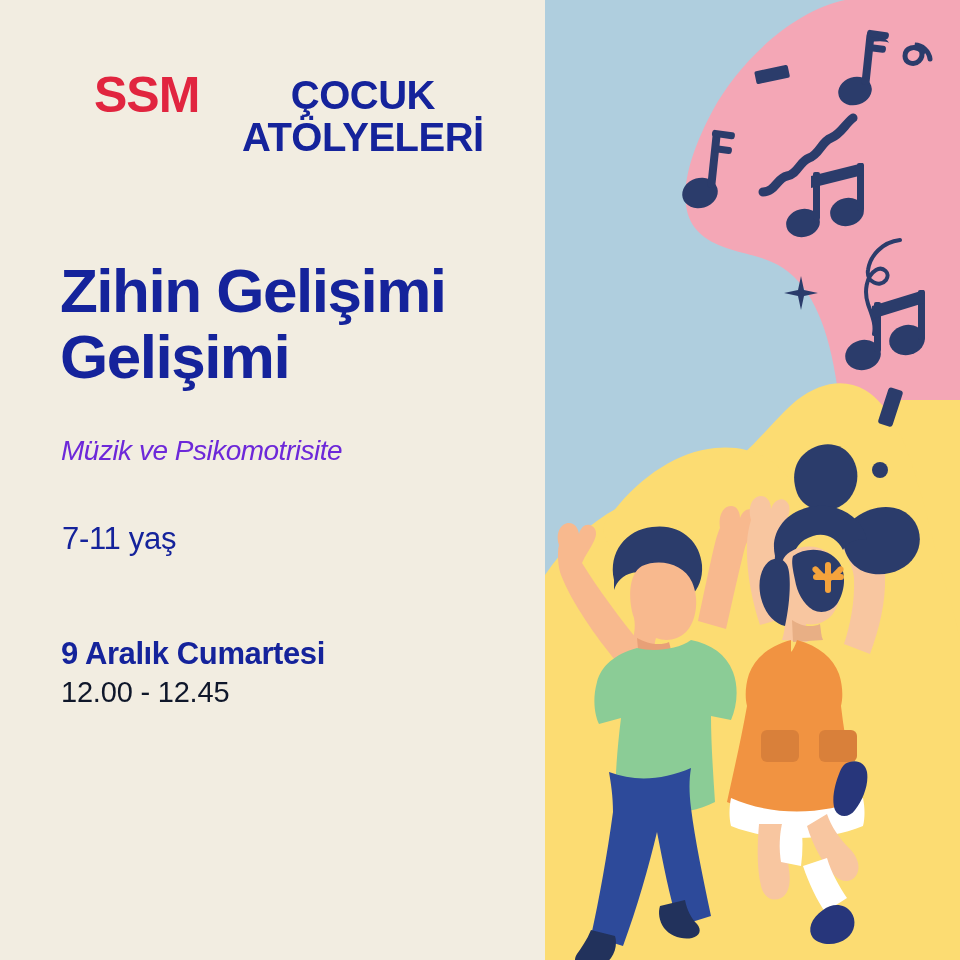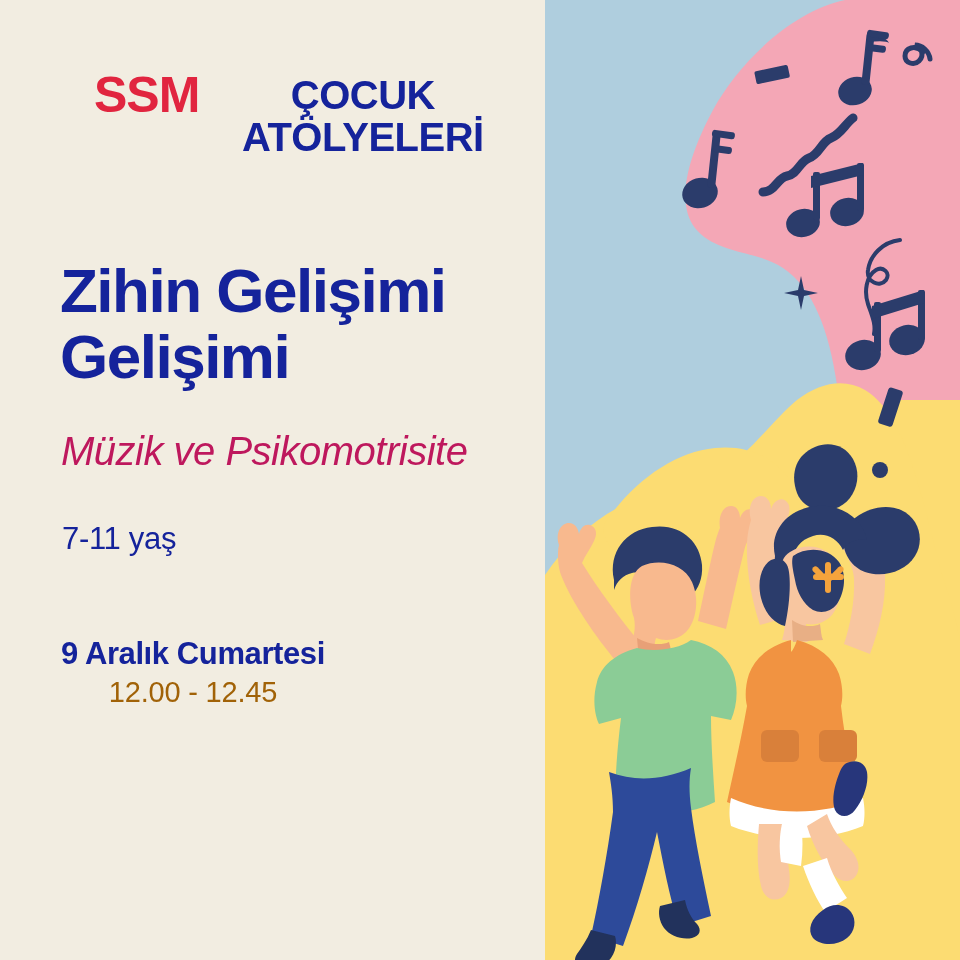--- a/index.html
+++ b/index.html
@@ -31,38 +31,38 @@
   }
   
   #headline{position:absolute;left:60px;top:258px;width:480px;}
   .headline-line{
     color:#15239B;font-weight:700;font-size:62px;line-height:66px;
     letter-spacing:-1.5px;font-family:"Liberation Sans",sans-serif;
     white-space:nowrap;
   }
   #subtitle{
     position:absolute;left:61px;top:428px;
-    color:#be185d;font-style:italic;font-weight:400;font-size:40px;
+    color:#6d28d9;font-style:italic;font-weight:400;font-size:28px;
     line-height:46px;letter-spacing:-0.5px;white-space:nowrap;
     font-family:"Liberation Sans",sans-serif;
     text-align:center;
   }
   #age{
     position:absolute;left:62px;top:521px;
     color:#15239B;font-weight:400;font-size:31px;line-height:36px;
     letter-spacing:-0.3px;font-family:"Liberation Sans",sans-serif;
   }
   #date-block{position:absolute;left:61px;top:635px;}
   #date-line{
     color:#15239B;font-weight:700;font-size:31px;line-height:38px;
     letter-spacing:-0.4px;font-family:"Liberation Sans",sans-serif;
   }
   #time-line{
-    color:#a16207;font-weight:400;font-size:29px;line-height:38px;
-    letter-spacing:-0.2px;font-family:"Liberation Sans",sans-serif;text-align:center;
+    color:#0f172a;font-weight:400;font-size:29px;line-height:38px;
+    letter-spacing:-0.2px;font-family:"Liberation Sans",sans-serif;
   }
   
   #right-panel{
     position:absolute;left:545px;top:0;width:415px;height:960px;overflow:hidden;
     background:#AFCEDE;
   }
   #art{position:absolute;left:0;top:0;width:415px;height:960px;}
 </style>
 </head>
 <body>

